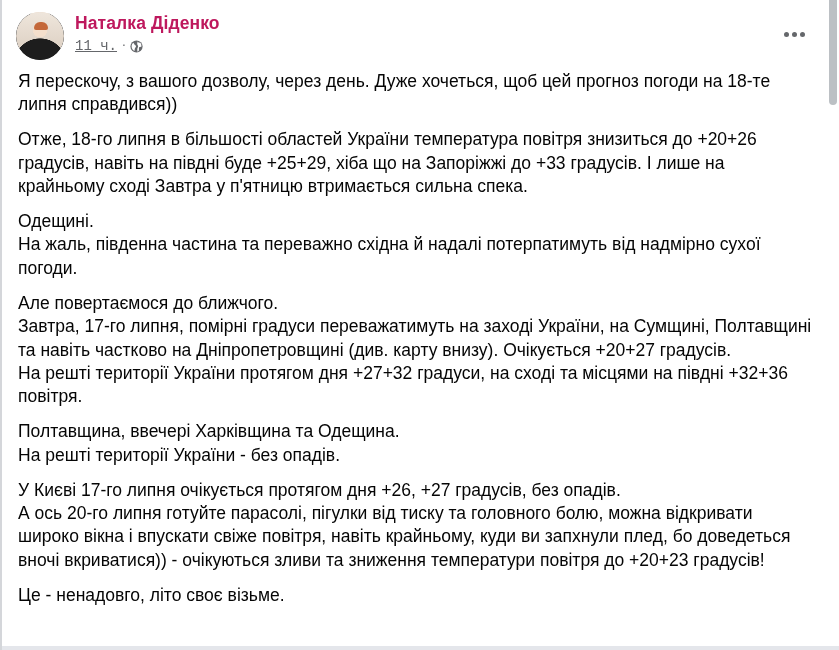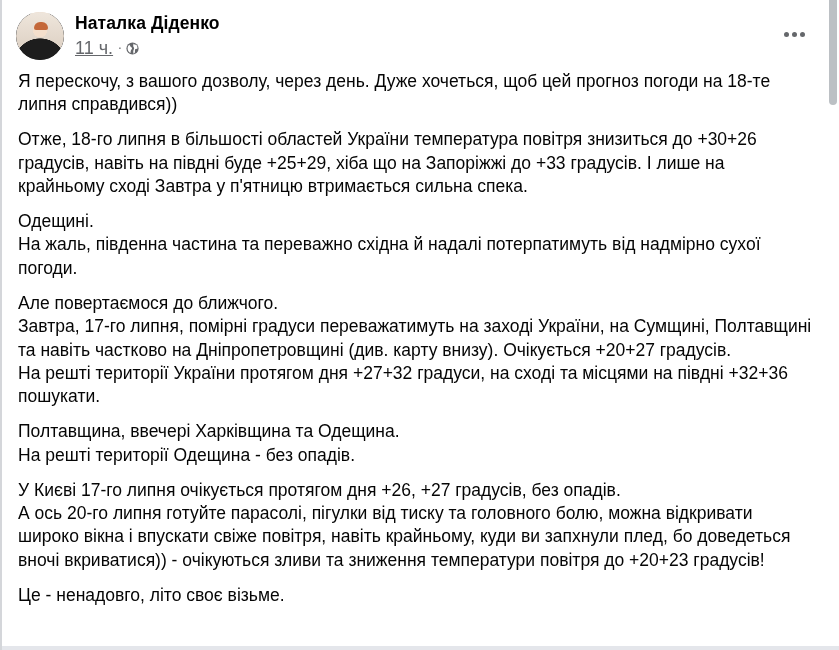--- a/index.html
+++ b/index.html
@@ -30,26 +30,26 @@
                   linear-gradient(#efe6dc, #d8cbbd);
       border-radius: 50%;
     }
     .avatar::after {
       content: ""; position: absolute; left: 18px; top: 10px; width: 14px; height: 8px;
       background: #c4683a; border-radius: 6px 6px 2px 2px;
     }
     .author-block { margin-left: 11px; margin-top: 0px; }
     .author-name {
       font-family: "Liberation Sans", sans-serif;
-      font-weight: bold; font-size: 17.5px; line-height: 22px; color: #000000;
+      font-weight: bold; font-size: 17.5px; line-height: 22px; color: #be185d;
       letter-spacing: 0.1px;
     }
     .meta { display: flex; align-items: center; margin-top: 4px; color: #65676b; font-size: 13px; }
     .timestamp {
-      font-family: Liberation Sans, sans-serif; font-size: 18px;
+      font-family: Liberation Mono, monospace; font-size: 14px;
       color: #65676b; text-decoration: underline; cursor: pointer;
     }
     .meta-dot { margin: 0 4px 0 5px; font-size: 12px; color: #65676b; }
     .globe-icon { width: 13px; height: 13px; display: inline-block; }
     .more-button {
       position: absolute; right: 0px; top: 12px; width: 30px; height: 20px;
       display: flex; align-items: center; justify-content: center; gap: 3px; cursor: pointer;
     }
     .more-button span { width: 5px; height: 5px; border-radius: 50%; background: #65676b; display: block; }
     .scrollbar-track { position: absolute; right: 0; top: 0; width: 12px; height: 650px; }
@@ -95,39 +95,39 @@
       <span></span>
     </div>
   </div>
 
   <div class="post-body">
     <div class="para">
       <span class="line">Я перескочу, з вашого дозволу, через день. Дуже хочеться, щоб цей прогноз погоди на 18-те</span>
       <span class="line">липня справдився))</span>
     </div>
     <div class="para">
-      <span class="line">Отже, 18-го липня в більшості областей України температура повітря знизиться до +30+26</span>
+      <span class="line">Отже, 18-го липня в більшості областей України температура повітря знизиться до +20+26</span>
       <span class="line">градусів, навіть на півдні буде +25+29, хіба що на Запоріжжі до +33 градусів. І лише на</span>
       <span class="line">крайньому сході Завтра у п'ятницю втримається сильна спека.</span>
     </div>
     <div class="para">
       <span class="line">Одещині.</span>
       <span class="line">На жаль, південна частина та переважно східна й надалі потерпатимуть від надмірно сухої</span>
       <span class="line">погоди.</span>
     </div>
     <div class="para">
       <span class="line">Але повертаємося до ближчого.</span>
       <span class="line">Завтра, 17-го липня, помірні градуси переважатимуть на заході України, на Сумщині, Полтавщині</span>
       <span class="line">та навіть частково на Дніпропетровщині (див. карту внизу). Очікується +20+27 градусів.</span>
       <span class="line">На решті території України протягом дня +27+32 градуси, на сході та місцями на півдні +32+36</span>
-      <span class="line">пошукати.</span>
+      <span class="line">повітря.</span>
     </div>
     <div class="para">
       <span class="line">Полтавщина, ввечері Харківщина та Одещина.</span>
-      <span class="line">На решті території Одещина - без опадів.</span>
+      <span class="line">На решті території України - без опадів.</span>
     </div>
     <div class="para">
       <span class="line">У Києві 17-го липня очікується протягом дня +26, +27 градусів, без опадів.</span>
       <span class="line">А ось 20-го липня готуйте парасолі, пігулки від тиску та головного болю, можна відкривати</span>
       <span class="line">широко вікна і впускати свіже повітря, навіть крайньому, куди ви запхнули плед, бо доведеться</span>
       <span class="line">вночі вкриватися)) - очікуються зливи та зниження температури повітря до +20+23 градусів!</span>
     </div>
     <div class="para">
       <span class="line">Це - ненадовго, літо своє візьме.</span>
     </div>

